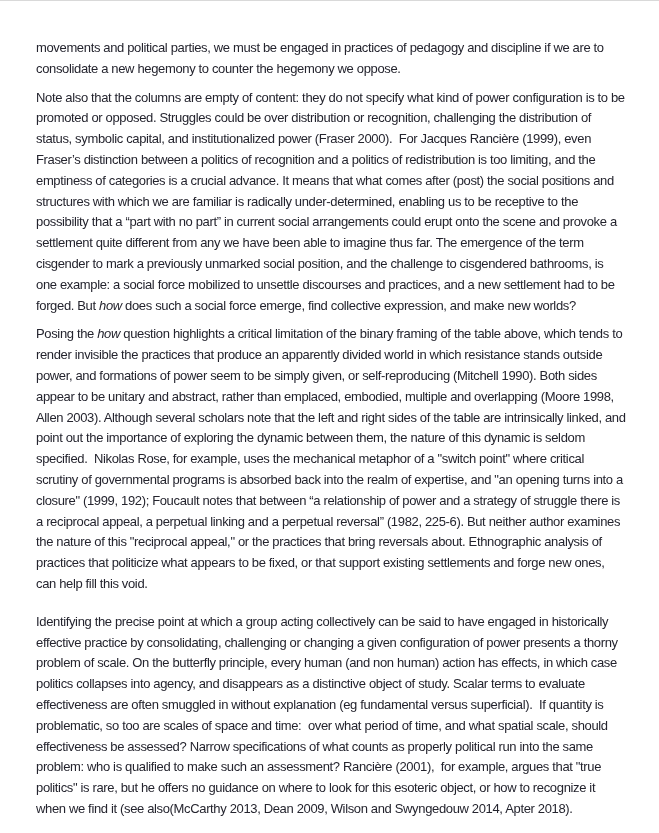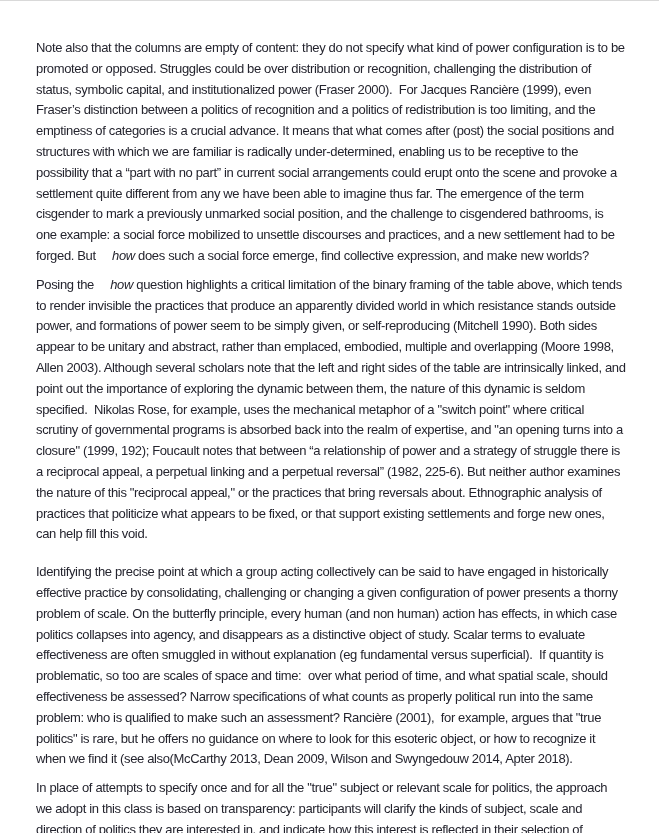--- a/index.html
+++ b/index.html
@@ -30,27 +30,27 @@
   }
   .doc-body p {
     margin: 0 0 8px 0;
     white-space: pre-wrap;
   }
   .doc-body p.gap-before {
     margin-top: 17px;
   }
   .doc-body em {
     font-style: italic;
-    margin-left: 13px;
   }
 </style>
 </head>
 <body>
 
 <div class="page">
   <div class="doc-body">
 
+  <p><span>movements and political parties, we must be engaged in practices of pedagogy and discipline if we are to consolidate a new hegemony to counter the hegemony we oppose.</span></p>
       <p><span>Note also that the columns are empty of content: they do not specify what kind of power configuration is to be promoted or opposed. Struggles could be over distribution or recognition, challenging the distribution of status, symbolic capital, and institutionalized power (Fraser 2000).  For Jacques Rancière (1999), even Fraser’s distinction between a politics of recognition and a politics of redistribution is too limiting, and the emptiness of categories is a crucial advance. It means that what comes after (post) the social positions and structures with which we are familiar is radically under-determined, enabling us to be receptive to the possibility that a “part with no part” in current social arrangements could erupt onto the scene and provoke a settlement quite different from any we have been able to imagine thus far. The emergence of the term cisgender to mark a previously unmarked social position, and the challenge to cisgendered bathrooms, is one example: a social force mobilized to unsettle discourses and practices, and a new settlement had to be forged. But </span><em>how</em><span> does such a social force emerge, find collective expression, and make new worlds?</span></p>
       <p><span>Posing the </span><em>how</em><span> question highlights a critical limitation of the binary framing of the table above, which tends to render invisible the practices that produce an apparently divided world in which resistance stands outside power, and formations of power seem to be simply given, or self-reproducing (Mitchell 1990). Both sides appear to be unitary and abstract, rather than emplaced, embodied, multiple and overlapping (Moore 1998, Allen 2003). Although several scholars note that the left and right sides of the table are intrinsically linked, and point out the importance of exploring the dynamic between them, the nature of this dynamic is seldom specified.  Nikolas Rose, for example, uses the mechanical metaphor of a "switch point" where critical scrutiny of governmental programs is absorbed back into the realm of expertise, and "an opening turns into a closure" (1999, 192); Foucault notes that between “a relationship of power and a strategy of struggle there is a reciprocal appeal, a perpetual linking and a perpetual reversal” (1982, 225-6). But neither author examines the nature of this "reciprocal appeal," or the practices that bring reversals about. Ethnographic analysis of practices that politicize what appears to be fixed, or that support existing settlements and forge new ones, can help fill this void.</span></p>
       <p class="gap-before"><span>Identifying the precise point at which a group acting collectively can be said to have engaged in historically effective practice by consolidating, challenging or changing a given configuration of power presents a thorny problem of scale. On the butterfly principle, every human (and non human) action has effects, in which case politics collapses into agency, and disappears as a distinctive object of study. Scalar terms to evaluate effectiveness are often smuggled in without explanation (eg fundamental versus superficial).  If quantity is problematic, so too are scales of space and time:  over what period of time, and what spatial scale, should effectiveness be assessed? Narrow specifications of what counts as properly political run into the same problem: who is qualified to make such an assessment? Rancière (2001),  for example, argues that "true politics" is rare, but he offers no guidance on where to look for this esoteric object, or how to recognize it when we find it (see also(McCarthy 2013, Dean 2009, Wilson and Swyngedouw 2014, Apter 2018).</span></p>
       <p><span>In place of attempts to specify once and for all the "true" subject or relevant scale for politics, the approach we adopt in this class is based on transparency: participants will clarify the kinds of subject, scale and direction of politics they are interested in, and indicate how this interest is reflected in their selection of research site. So, for example,  a participant interested in the kinds of critical politics that challenge formations of capital (or gender, or race, or nature ...) could select sites in which such a challenge is well advanced; or s/he might be more interested in sites in which such a critique is mute, and potential articulations are interrupted:  "unheroic decades," as William Roseberry called them (Roseberry 1989, 46).  Alternatively, any researcher - and especially an ethnographer - can take advantage of being close the ground and alert to the different formations of power and critical practices that emerge in the site where they are working, and see where they lead.  What kinds of politics emerge in a dorm? Among students in the business school? Among janitorial staff?  If you hang out in these spaces, ear to the ground, what will you find?</span></p>
     </div>
 </div>
 
 </body></html>

